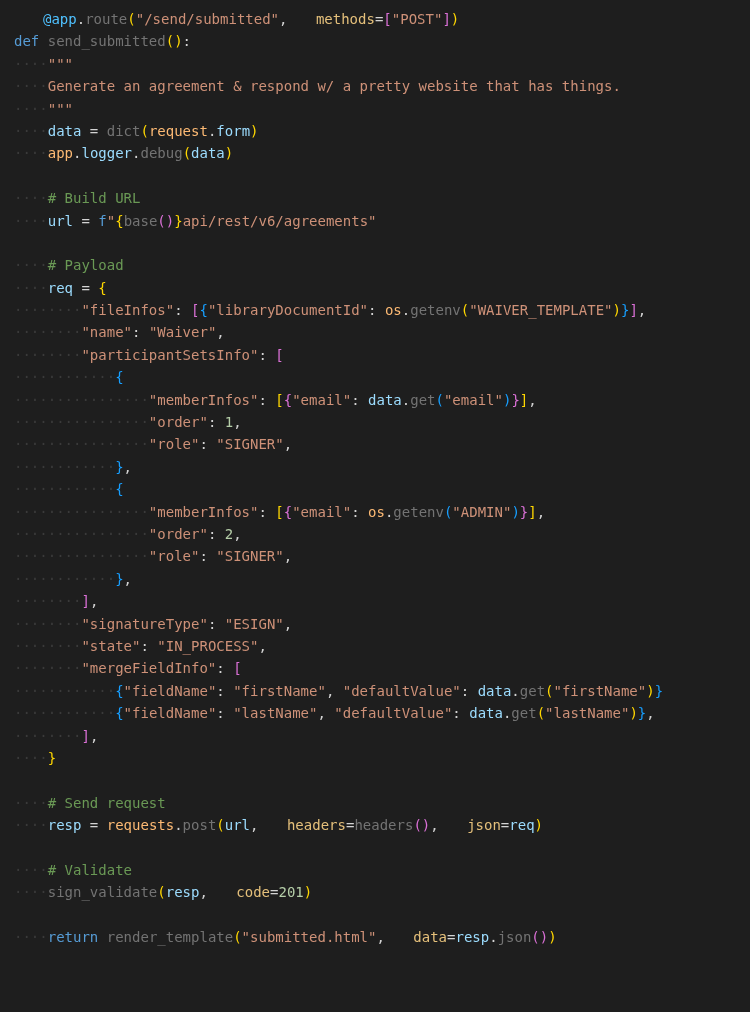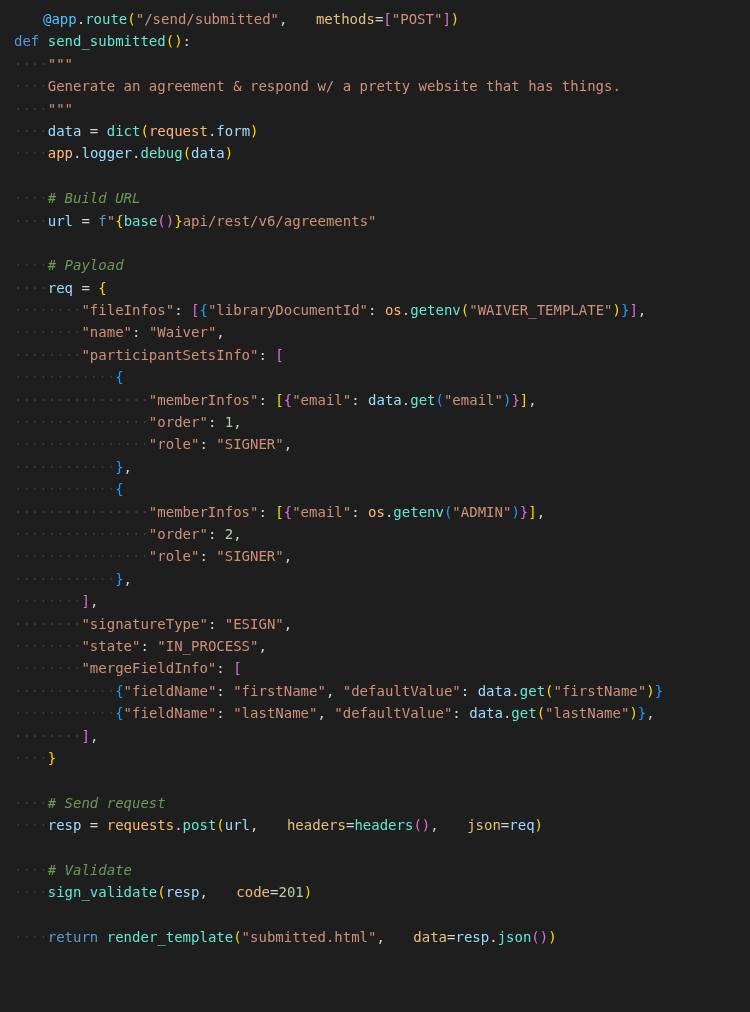--- a/index.html
+++ b/index.html
@@ -13,23 +13,23 @@
     height: 1012px;
     overflow: hidden;
   }
   pre { white-space: pre; }
   .line { display: block; min-height: 1.6em; }
   .seg { white-space: pre; }
   
   .plain        { color: #d4d4d4; }
   .decorator    { color: #4fc1ff; margin-left: 29px; }
   .keyword      { color: #569cd6; }
-  .func         { color: #5eead4; text-align: right; }
+  .func         { color: #737373; text-align: right; }
   .string       { color: #ce9178; }
-  .comment      { color: #6a9955; font-style: italic; }
+  .comment      { color: #6a9955; }
   .variable     { color: #9cdcfe; }
   .param        { color: #e5c07b; margin-left: 20px; }
   .module       { color: #fdba74; }
   .number       { color: #b5cea8; }
   .docstring    { color: #ce9178; }
   .whitespace   { color: #3a3a3a; }
   .punct        { color: #d4d4d4; }
   .bracket1     { color: #ffd700; }
   .bracket2     { color: #da70d6; }
   .bracket3     { color: #179fff; }

